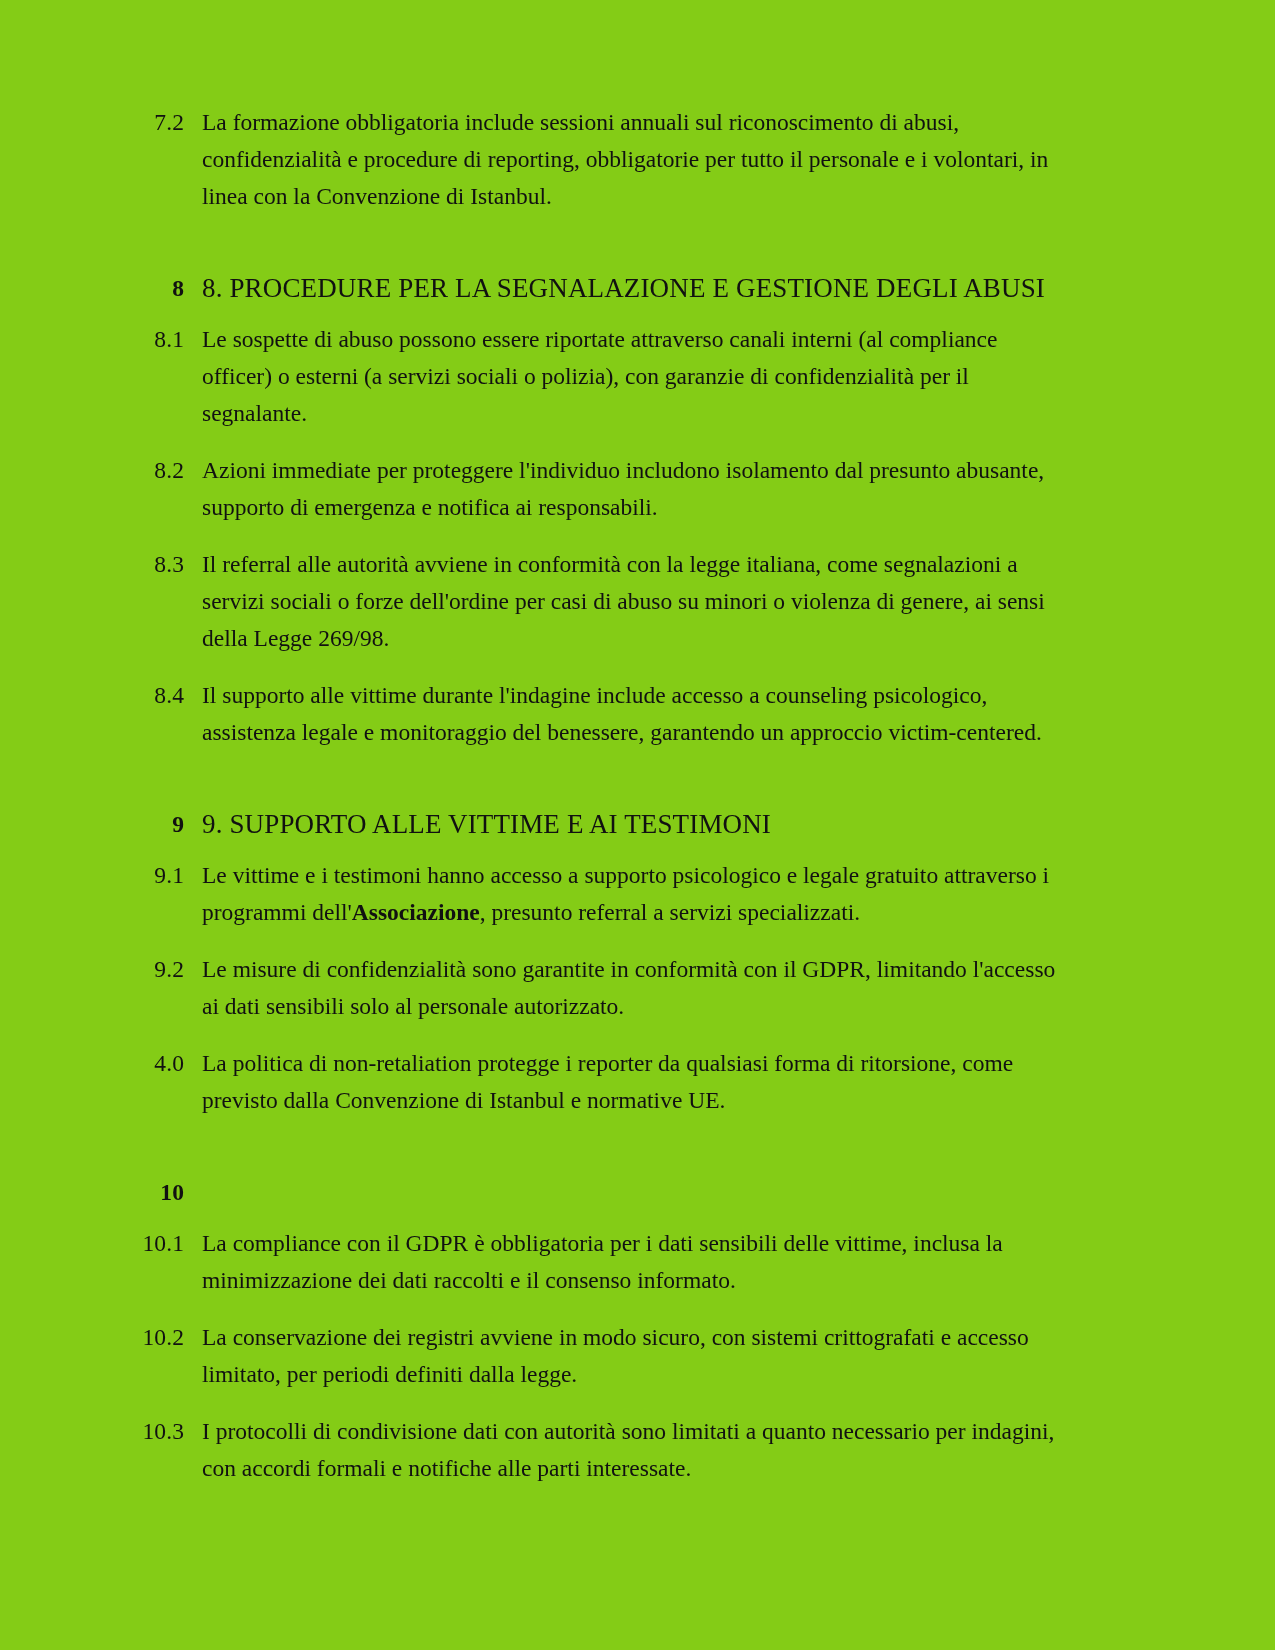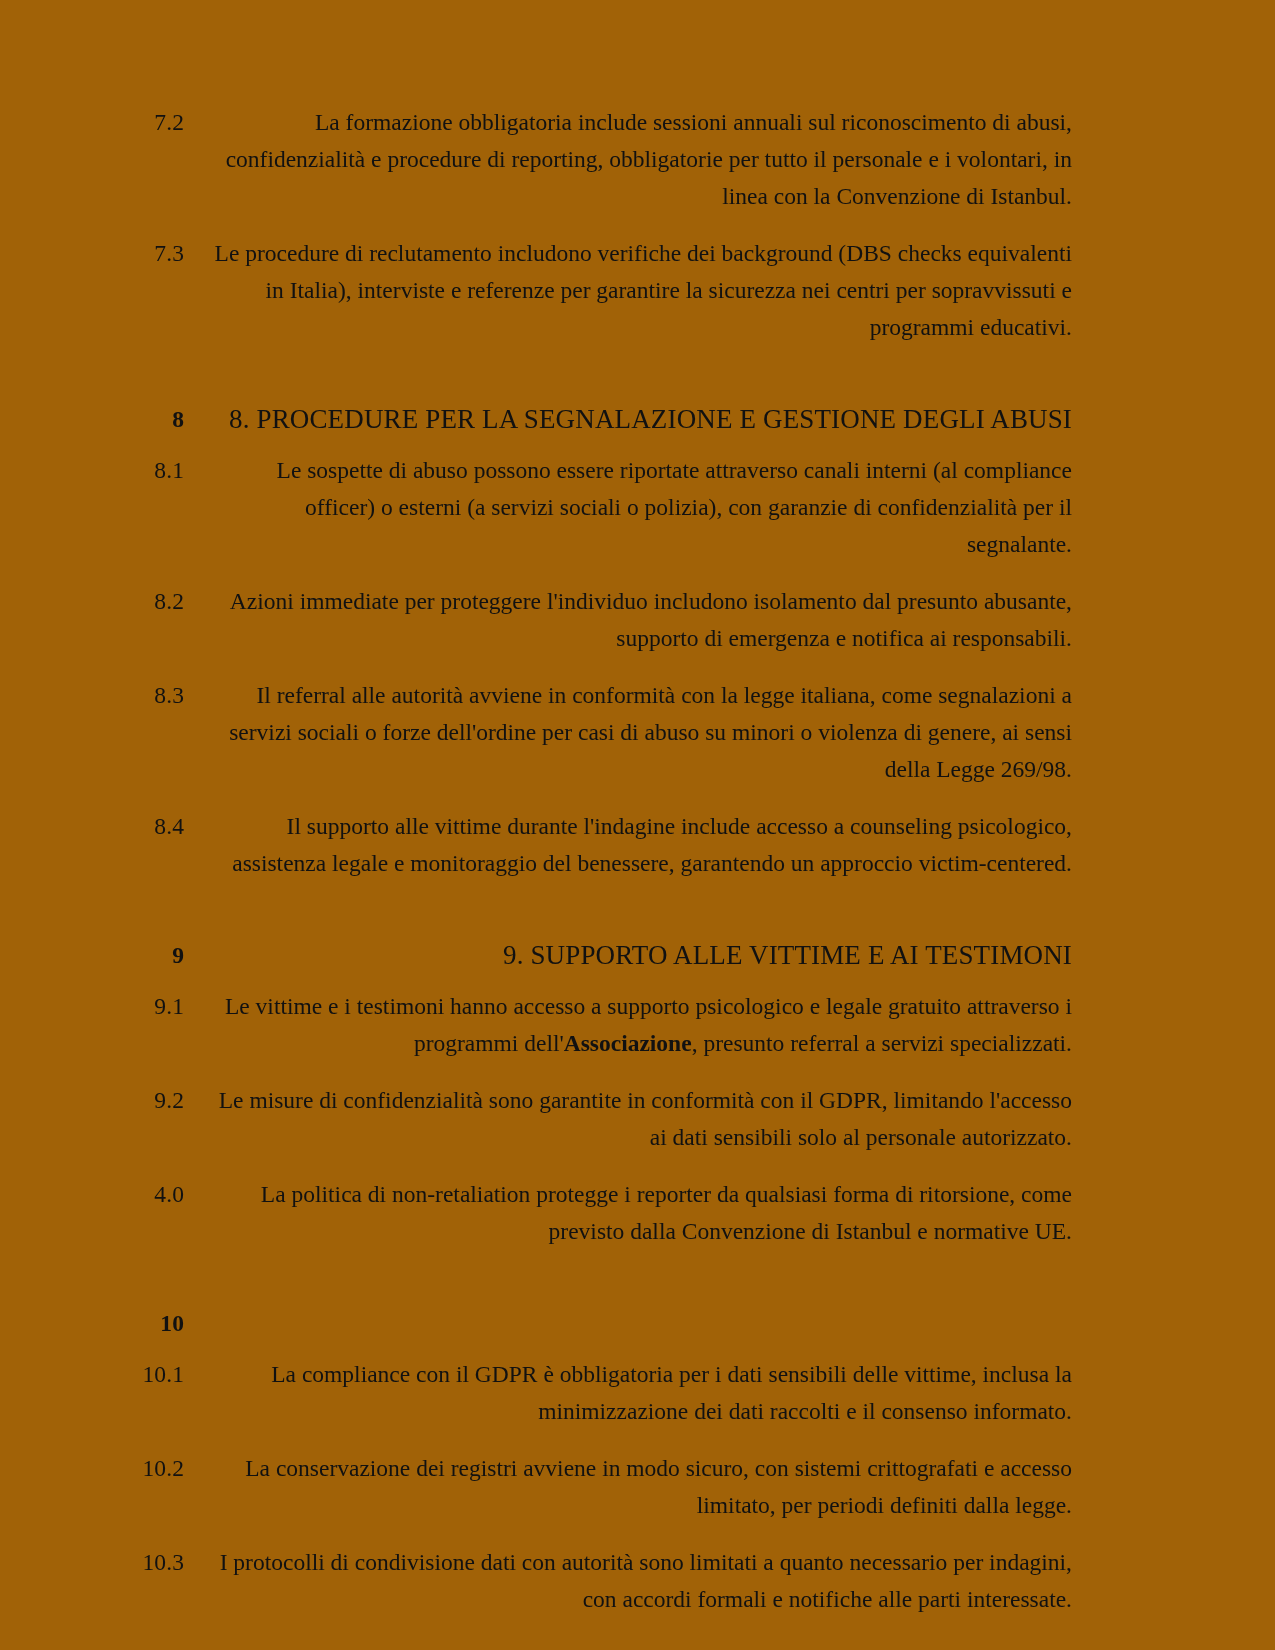--- a/index.html
+++ b/index.html
@@ -4,21 +4,21 @@
 <style>
   html, body {
     margin: 0;
     padding: 0;
     background: #ffffff;
   }
   .page {
     position: relative;
     width: 1275px;
     height: 1650px;
-    background: #a16207;
+    background: #84cc16;
     margin: 0 auto;
     overflow: hidden;
     font-family: "Liberation Serif", "DejaVu Serif", serif;
     color: #111111;
   }
   .doc-body {
     position: absolute;
     left: 132px;
     top: 104px;
     width: 940px;
@@ -37,21 +37,21 @@
     font-size: 23.5px;
     line-height: 37px;
     letter-spacing: 0.1px;
     white-space: nowrap;
   }
   .clause-text {
     flex: 1 1 auto;
     padding-left: 18px;
     font-size: 23.5px;
     line-height: 37px;
-    text-align: right;
+    text-align: left;
     hyphens: none;
   }
   .clause-text b {
     font-weight: 700;
   }
 
   
   .heading {
     display: flex;
     align-items: flex-start;
@@ -75,24 +75,20 @@
 <body>
 
 <div class="page">
   <div class="doc-body">
 
     <div class="clause">
       <div class="clause-num">7.2</div>
       <div class="clause-text">La formazione obbligatoria include sessioni annuali sul riconoscimento di abusi, confidenzialità e procedure di reporting, obbligatorie per tutto il personale e i volontari, in linea con la Convenzione di Istanbul.</div>
     </div>
 
-    <div class="clause">
-      <div class="clause-num">7.3</div>
-      <div class="clause-text">Le procedure di reclutamento includono verifiche dei background (DBS checks equivalenti in Italia), interviste e referenze per garantire la sicurezza nei centri per sopravvissuti e programmi educativi.</div>
-    </div>
 
     <div class="heading">
       <div class="clause-num">8</div>
       <div class="clause-text">8. PROCEDURE PER LA SEGNALAZIONE E GESTIONE DEGLI ABUSI</div>
     </div>
 
     <div class="clause">
       <div class="clause-num">8.1</div>
       <div class="clause-text">Le sospette di abuso possono essere riportate attraverso canali interni (al compliance officer) o esterni (a servizi sociali o polizia), con garanzie di confidenzialità per il segnalante.</div>
     </div>

